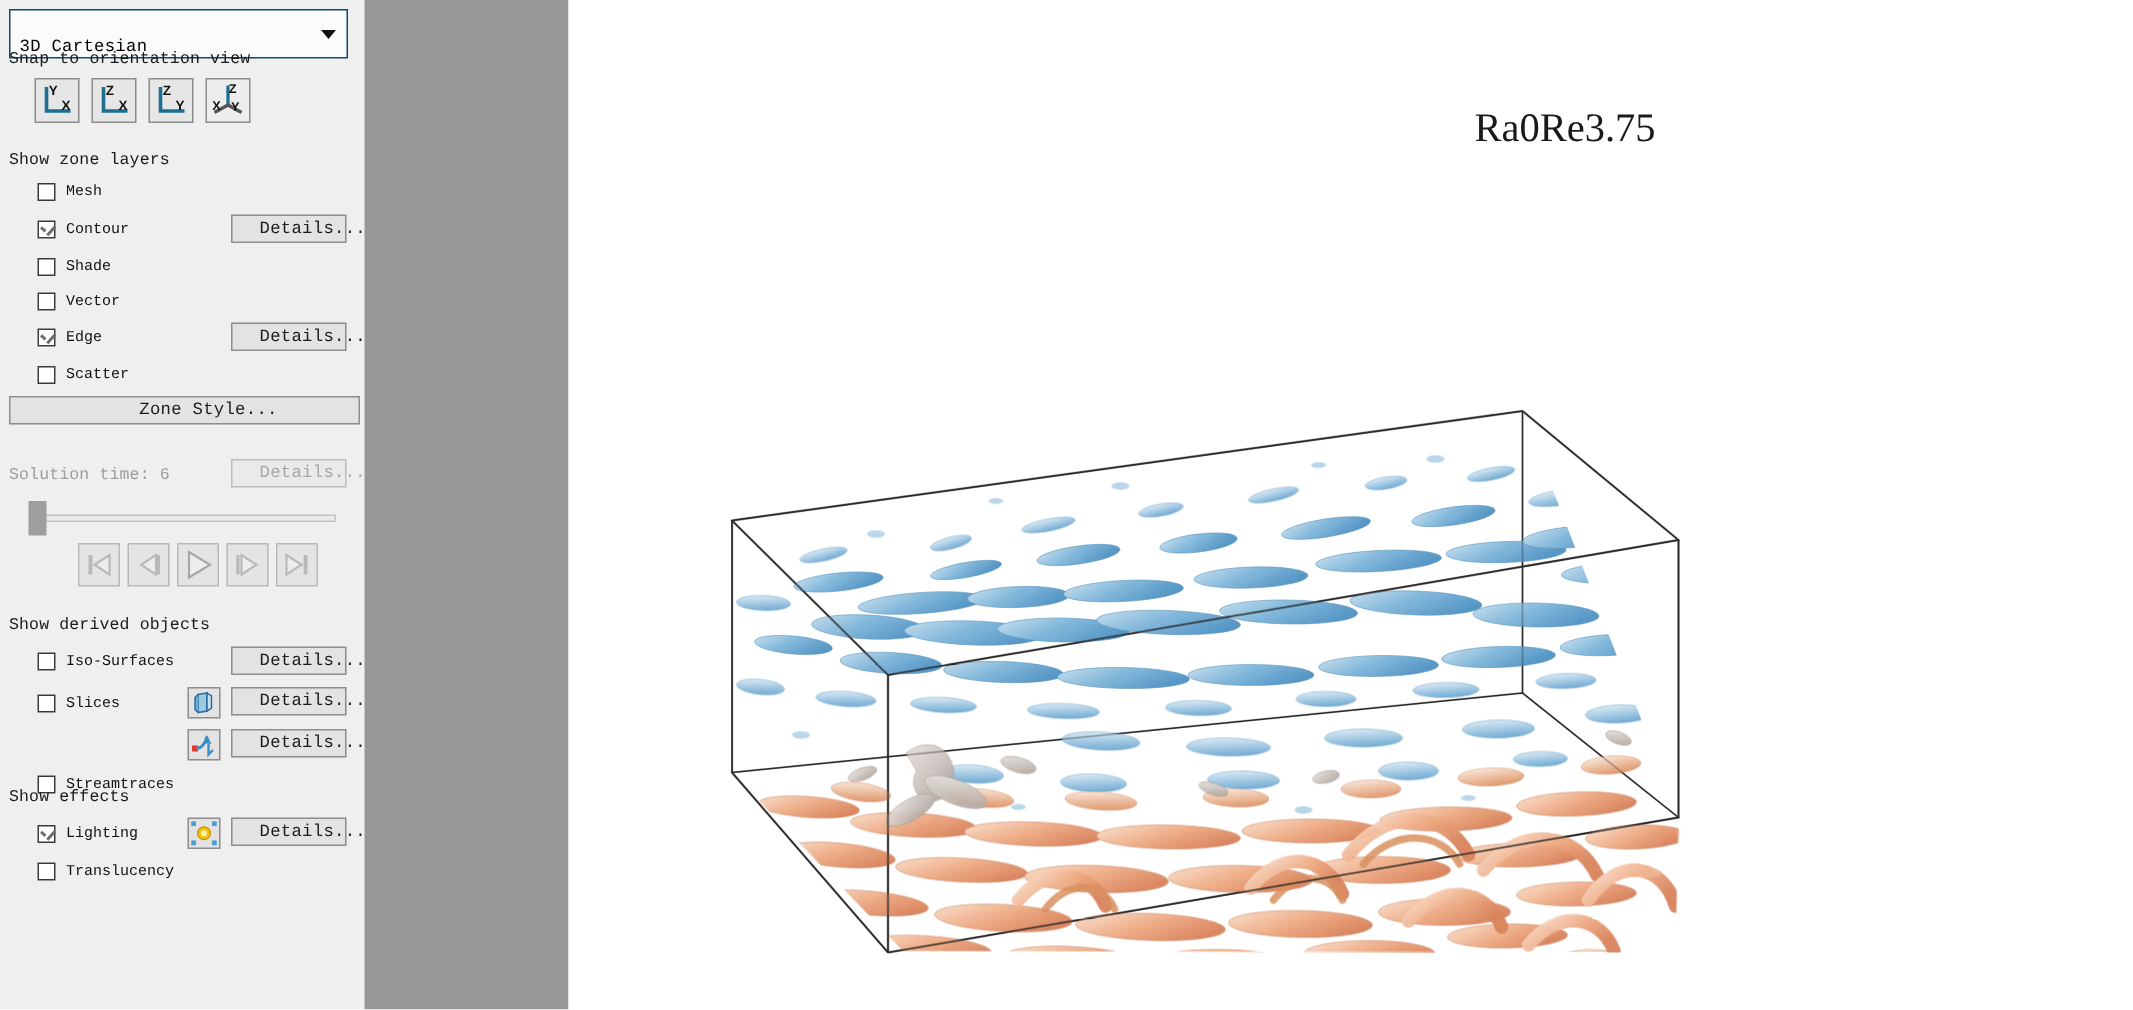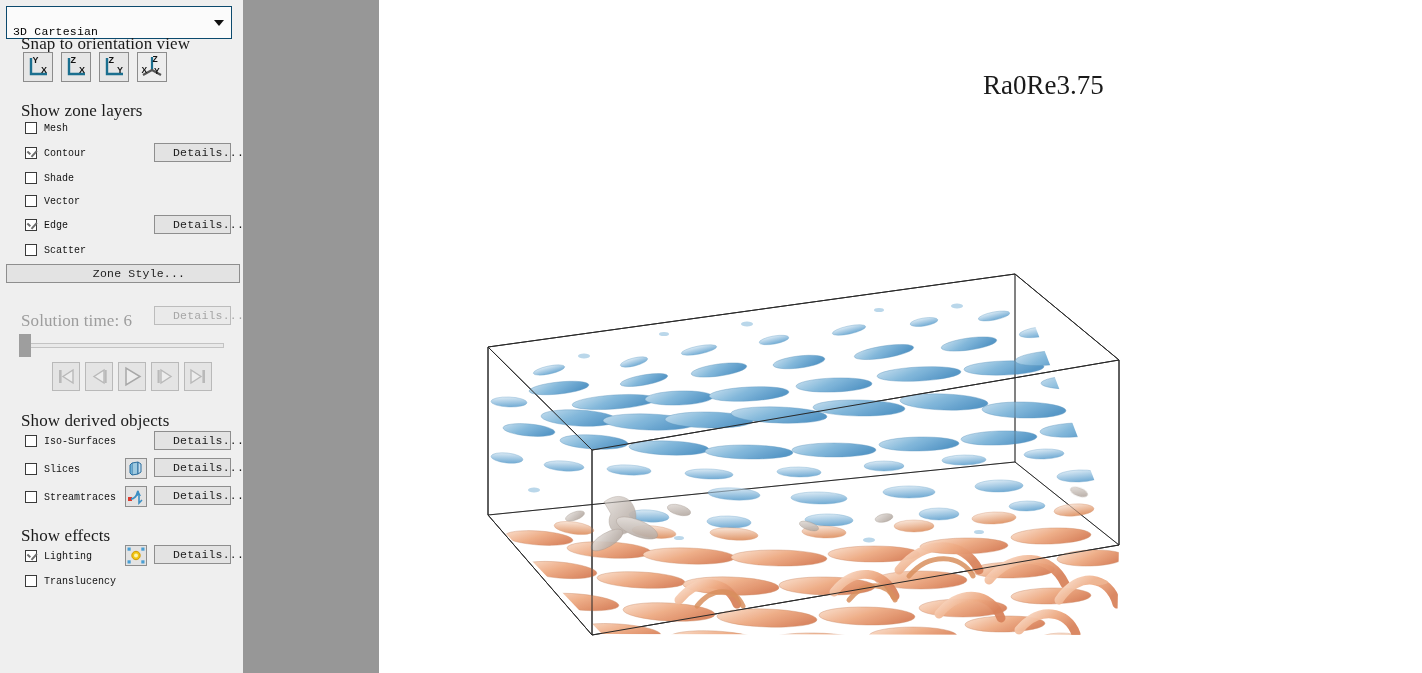--- a/index.html
+++ b/index.html
@@ -24,24 +24,23 @@
     font-size:11.5px;color:#000;padding-left:6px;letter-spacing:.2px;
     font-family:"Liberation Mono","DejaVu Sans Mono",monospace;
   }
   .dropdown .dd-arrow{
     position:absolute;right:7px;top:50%;transform:translateY(-50%);
     width:0;height:0;border-left:5px solid transparent;
     border-right:5px solid transparent;border-top:6px solid #111;
   }
 
   .sec-label{
-    position:absolute;font-size:17px;color:#1a1a1a;letter-spacing:.1px;
-    font-family:Liberation Serif, serif;
+    position:absolute;font-size:11px;color:#1a1a1a;letter-spacing:.1px;
+    font-family:Liberation Mono, monospace;
     white-space:nowrap;
-    margin-left:15px;
   }
   .sec-label.dim{color:#9d9d9d;}
 
   
   .orient-row{position:absolute;left:23px;top:52px;display:flex;gap:8px;}
   .orient-btn{
     width:30px;height:30px;background:#e6e6e6;border:1px solid #8c8c8c;
     box-sizing:border-box;position:relative;
   }
   .orient-btn svg{position:absolute;left:0;top:0;}
@@ -243,21 +242,21 @@
     </div>
     <div class="iconbtn" style="left:125px;top:458px;">
       <svg width="18" height="17" viewBox="0 0 18 17">
         <path d="M5 3 L11 2 L11 14 L5 15 Z" fill="#9ecae1" stroke="#2c6e9e" stroke-width="1"></path>
         <path d="M11 2 L14 4 L14 12 L11 14 Z" fill="#c7dff0" stroke="#2c6e9e" stroke-width="1"></path>
         <path d="M5 3 L3 5 L3 13 L5 15" fill="#6aaed6" stroke="#2c6e9e" stroke-width="1"></path>
       </svg>
     </div>
     <div class="btn" style="left:154px;top:458px;width:77px;height:19px;">Details...</div>
 
-    <div class="cbrow" style="left:25px;top:489px;">
+    <div class="cbrow" style="left:25px;top:515px;">
       <span class="cbox"></span>
       <span class="cblabel">Streamtraces</span>
     </div>
     <div class="iconbtn" style="left:125px;top:486px;">
       <svg width="18" height="17" viewBox="0 0 18 17">
         <rect x="1" y="9" width="4" height="4" fill="#e03b2e"></rect>
         <path d="M4 11 C7 11 10 8 11 3" stroke="#3b8fc4" stroke-width="2" fill="none"></path>
         <path d="M11 2 L14 8 L8.5 7.5 Z" fill="#3b8fc4"></path>
         <path d="M12 8 L12 15 L15 12" stroke="#3b8fc4" stroke-width="1.6" fill="none"></path>
       </svg>

